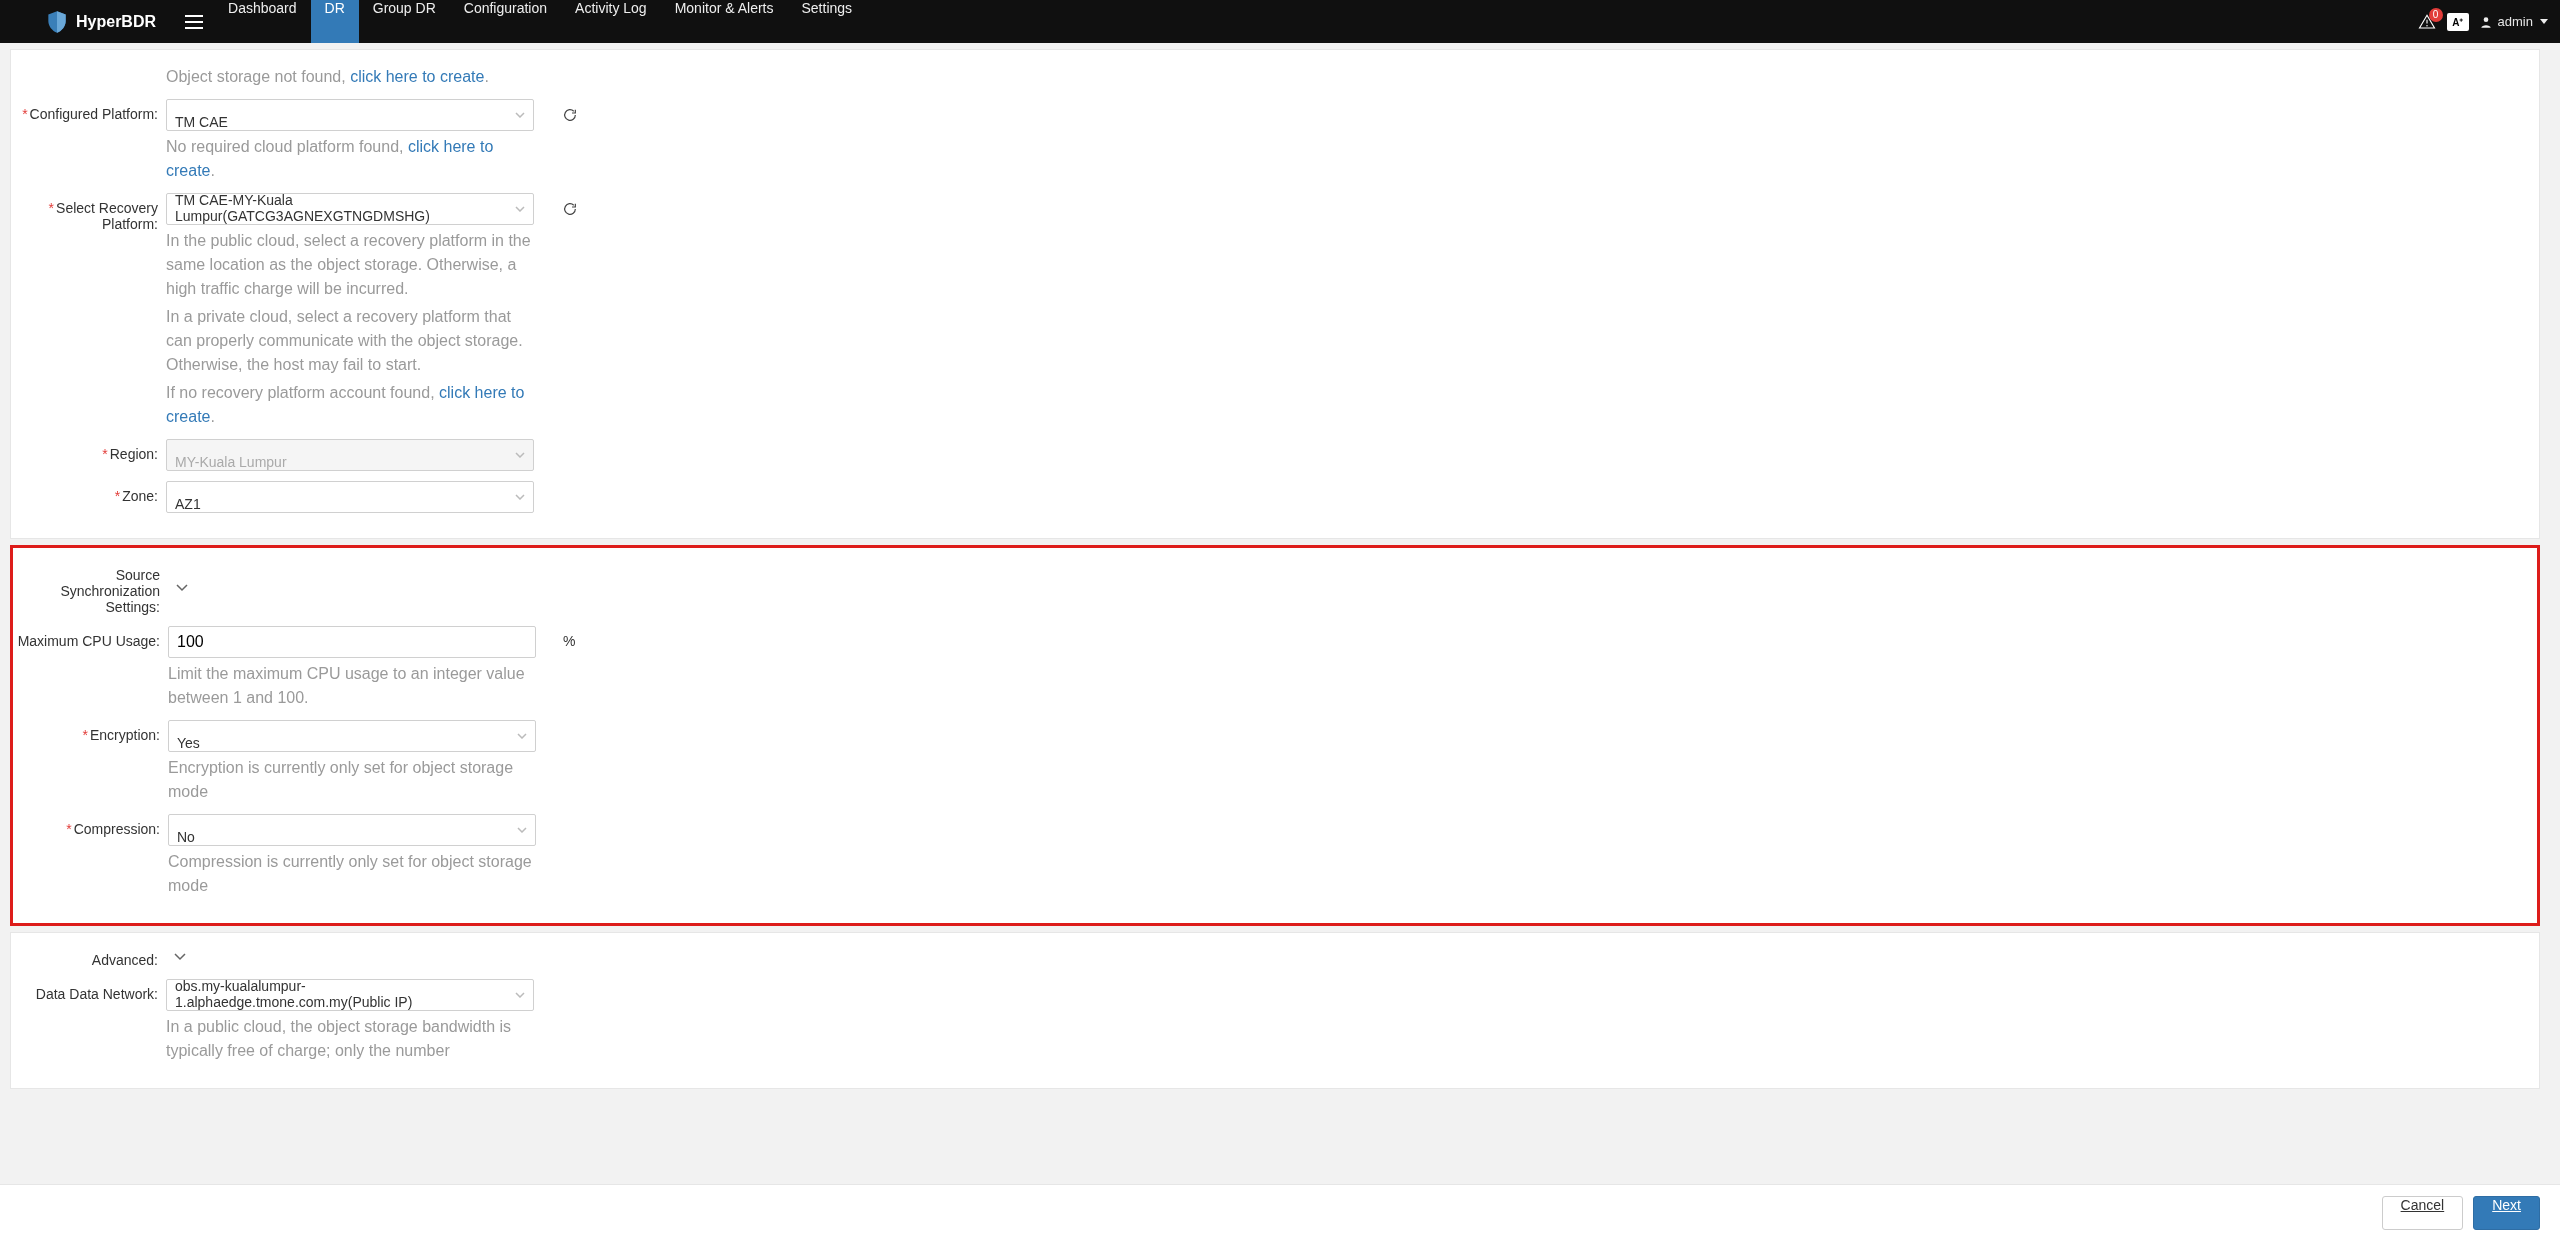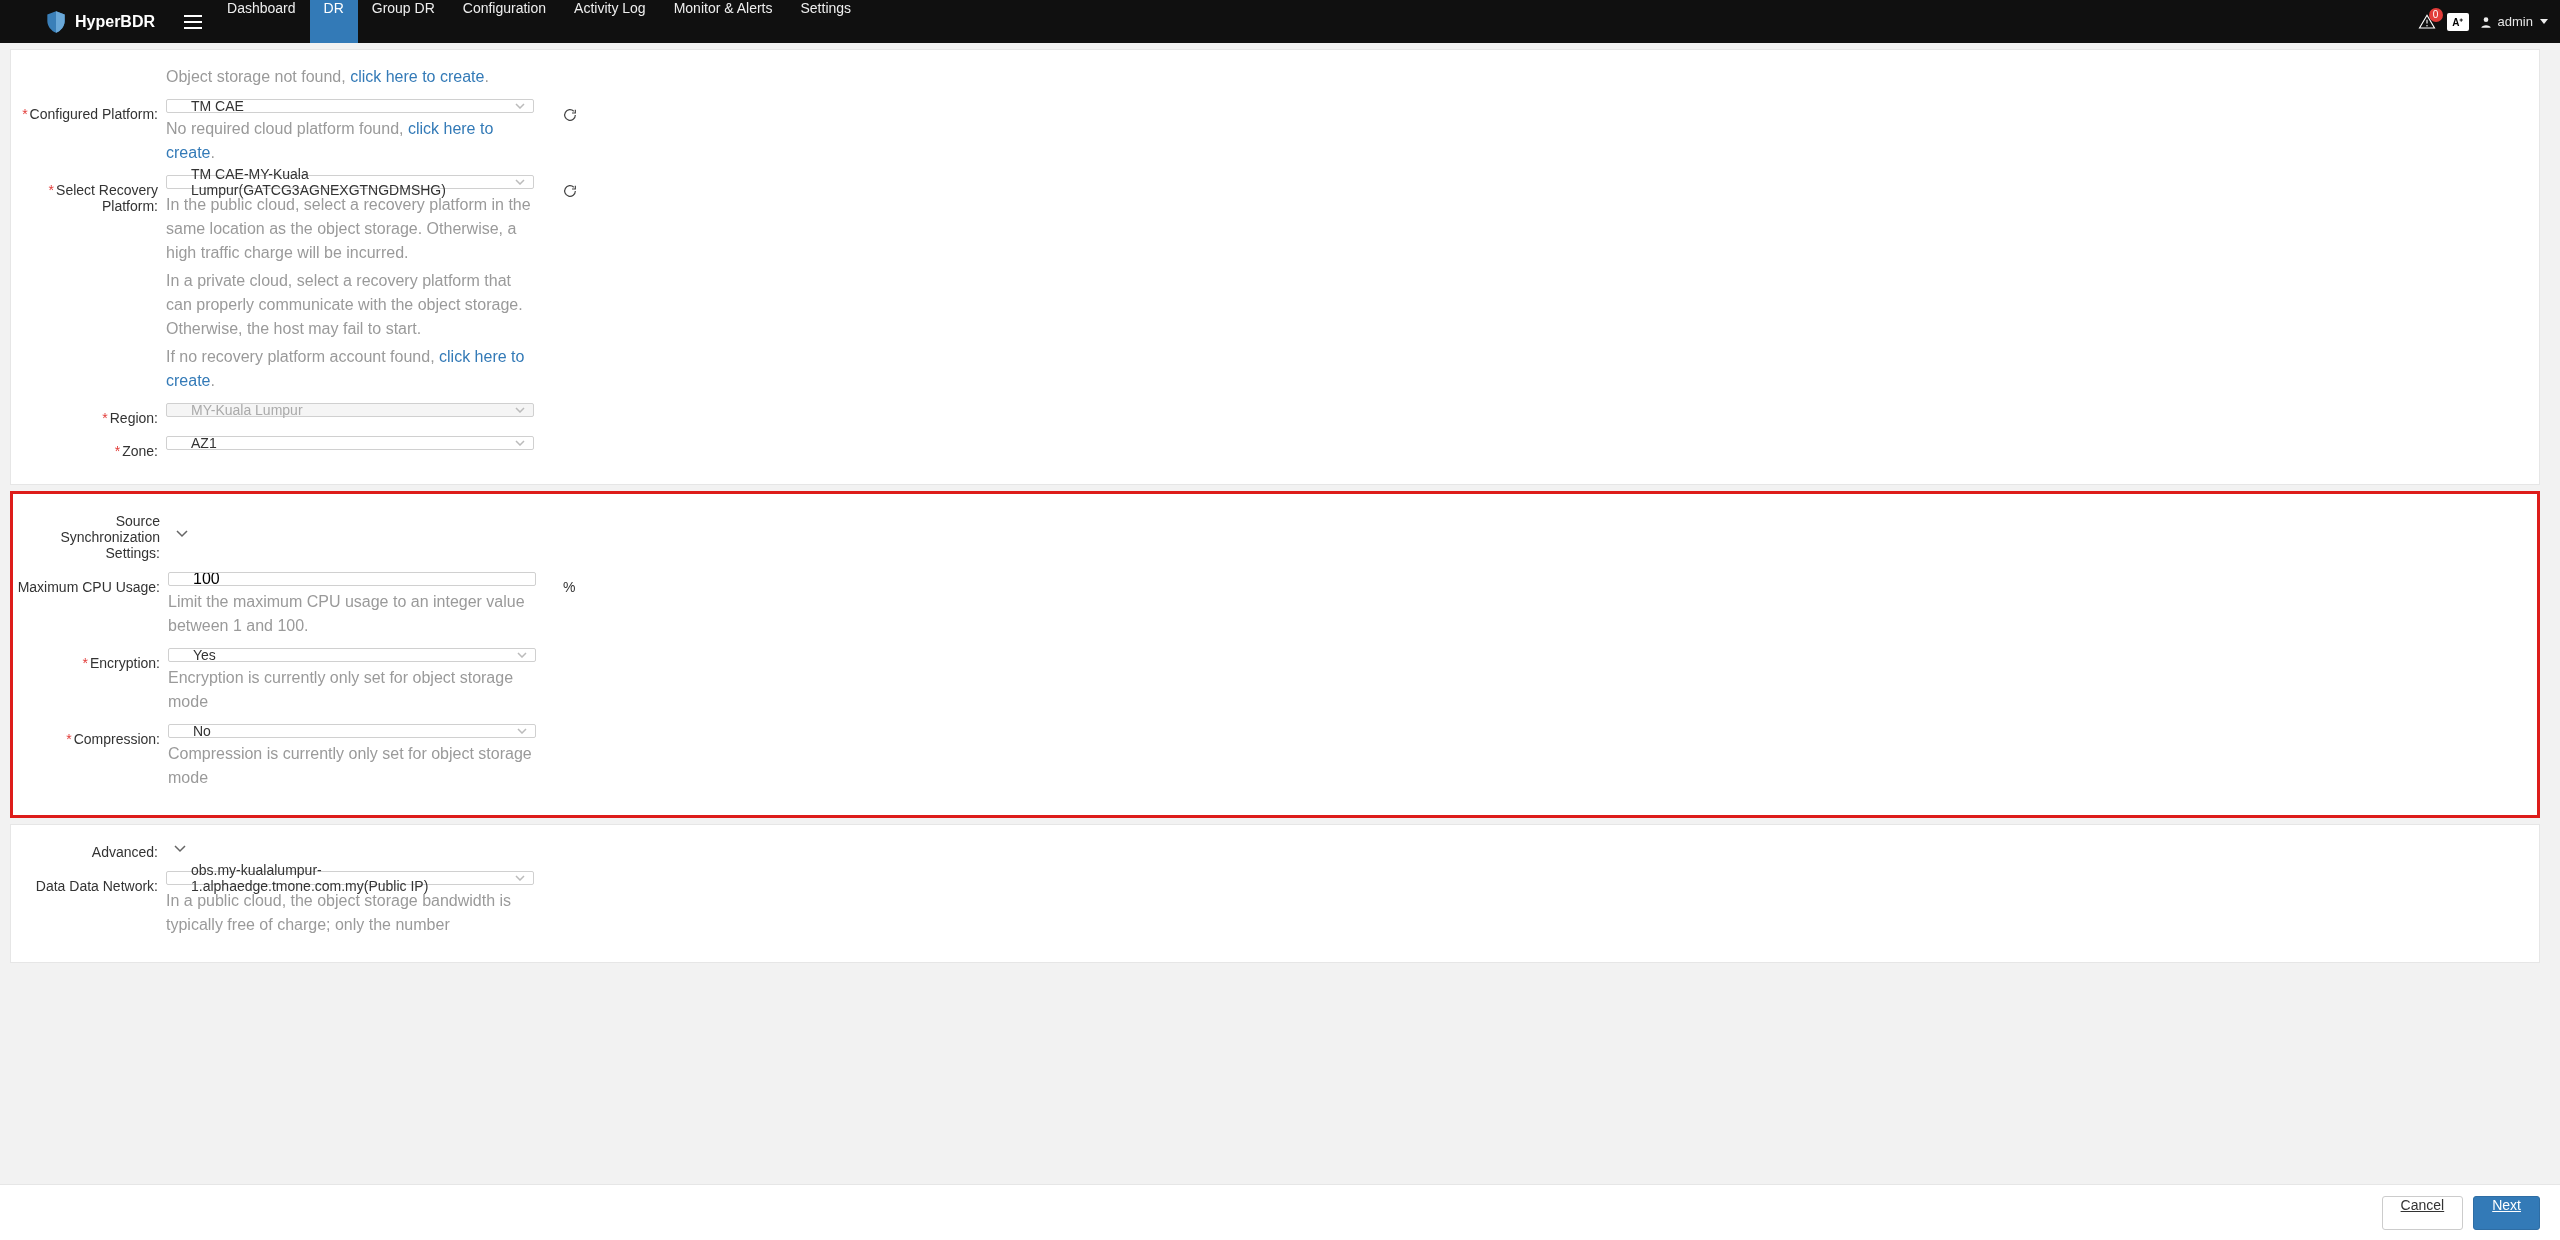--- a/index.html
+++ b/index.html
@@ -5,21 +5,21 @@
   * { box-sizing: border-box; margin: 0; padding: 0; }
   html, body { width: 100%; height: 100%; font-family: "Segoe UI", Arial, sans-serif; font-size: 14px; color: #333; background: #f2f2f2; }
   body { overflow-x: hidden; }
 
   
   .topnav {
     height: 43px; background: #101010; color: #fff; display: flex; align-items: center;
     justify-content: space-between; padding: 0 12px 0 0; position: relative;
   }
   .topnav-left { display: flex; align-items: center; height: 100%; }
-  .brand { display: flex; align-items: center; gap: 6px; padding: 0 18px 0 22px; font-weight: 700; font-size: 16px; margin-left: 21px; }
+  .brand { display: flex; align-items: center; gap: 6px; padding: 0 18px 0 44px; font-weight: 700; font-size: 16px; }
   .brand svg { flex: 0 0 auto; }
   .hamburger { width: 40px; height: 43px; display:flex; align-items:center; justify-content:center; cursor:pointer; }
   .hamburger svg { stroke:#fff; }
   .nav-items { display:flex; height:100%; }
   .nav-item { padding: 0 14px; height:100%; display:flex; cursor:pointer; color:#eee; font-size:14px; }
   .nav-item.active { background:#337ab7; color:#fff; }
 
   .topnav-right { display:flex; align-items:center; gap:10px; }
   .alert-icon { width:20px; height:20px; display:flex; align-items:center; justify-content:center; position:relative; cursor:pointer; }
   .badge { position:absolute; top:-4px; right:-6px; background:#e23c39; color:#fff; border-radius:8px; font-size:10px; min-width:14px; height:14px; line-height:14px; text-align:center; padding:0 2px; }
@@ -37,22 +37,22 @@
   .section-header .label-cell { text-align:right; width: 240px; padding-right: 8px; font-size:14px; color:#333; }
   .section-header svg { flex:0 0 auto; cursor:pointer; }
 
   .form-row { display:flex; align-items:flex-start; padding: 5px 0; }
   .label-cell { width: 155px; flex: 0 0 155px; text-align:right; padding-right: 8px; padding-top:7px; font-size:14px; color:#333; }
   .label-cell .req { color:#e23c39; margin-right:2px; }
   .field-cell { width: 385px; }
   .after-cell { padding-left:10px; padding-top:7px; display:flex; align-items:center; gap:8px; }
 
   .select, .input {
-    width: 368px; height: 14px; border:1px solid #d0d0d0; border-radius:2px; background:#fff;
-    display:flex; align-items:center; padding:0 28px 0 24px; font-size:14px; color:#333; position:relative; cursor:pointer;
+    width: 368px; height: 32px; border:1px solid #d0d0d0; border-radius:2px; background:#fff;
+    display:flex; align-items:flex-end; padding:0 28px 0 8px; font-size:14px; color:#333; position:relative; cursor:pointer;
   }
   .select.disabled { background:#f5f5f5; color:#aaa; }
   .select .chev { position:absolute; right:8px; top:50%; transform:translateY(-50%); pointer-events:none; }
   .input { cursor:text; }
   .input input { border:none; outline:none; width:100%; height:100%; font-size:16px; font-family:inherit; color:#000000; background:transparent; }
 
   .hint { font-size:16px; color:#9a9a9a; line-height:1.5; width:368px; margin-top:4px; }
   .hint a { color:#337ab7; cursor:pointer; }
 
   .refresh-btn { width:18px; height:18px; cursor:pointer; display:flex; align-items:center; justify-content:center; }

